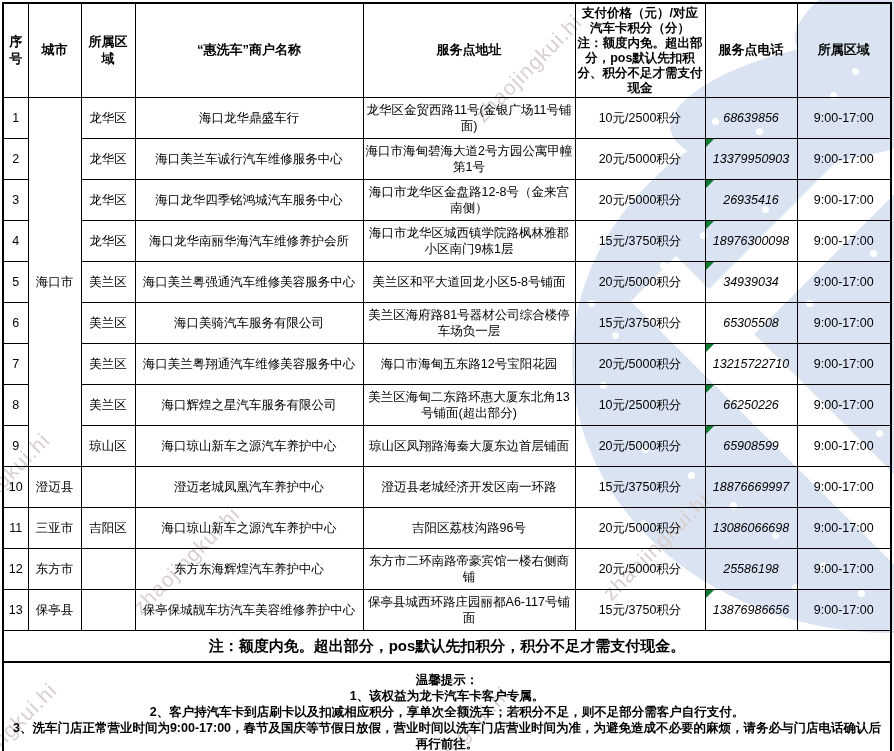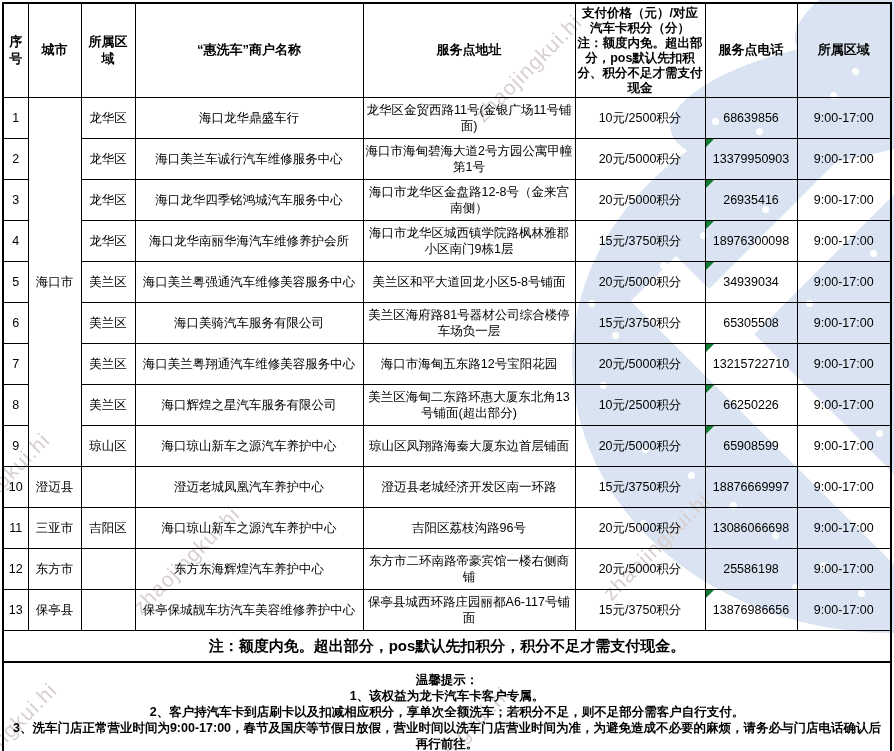--- a/index.html
+++ b/index.html
@@ -46,21 +46,21 @@
     border-collapse:collapse;table-layout:fixed;width:889px;
     border:2px solid #000;background:transparent;
   }
   th,td{
     border:1px solid #000;padding:0 2px;text-align:center;vertical-align:middle;
     word-break:break-all;overflow:hidden;
   }
   thead th{font-weight:bold;font-size:13px;height:93px;line-height:1.3;}
   th.h-price{font-size:12.5px;line-height:15px;white-space:pre-line;}
   tbody td{font-size:12.5px;height:40px;line-height:1.3;}
-  td.c-phone{position:relative;}
+  td.c-phone{position:relative;font-style:italic;}
   td.c-phone.flag::before{
     content:"";position:absolute;left:0;top:0;width:0;height:0;
     border-top:8px solid #0e7d32;border-right:8px solid transparent;
   }
   tr.note-row td{height:30px;font-weight:bold;font-size:15px;}
   tr.tips-row td{
     height:94px;font-weight:bold;font-size:12.5px;line-height:16px;
     border-top:2px solid #000;vertical-align:middle;padding:2px 6px;
   }
 </style>

